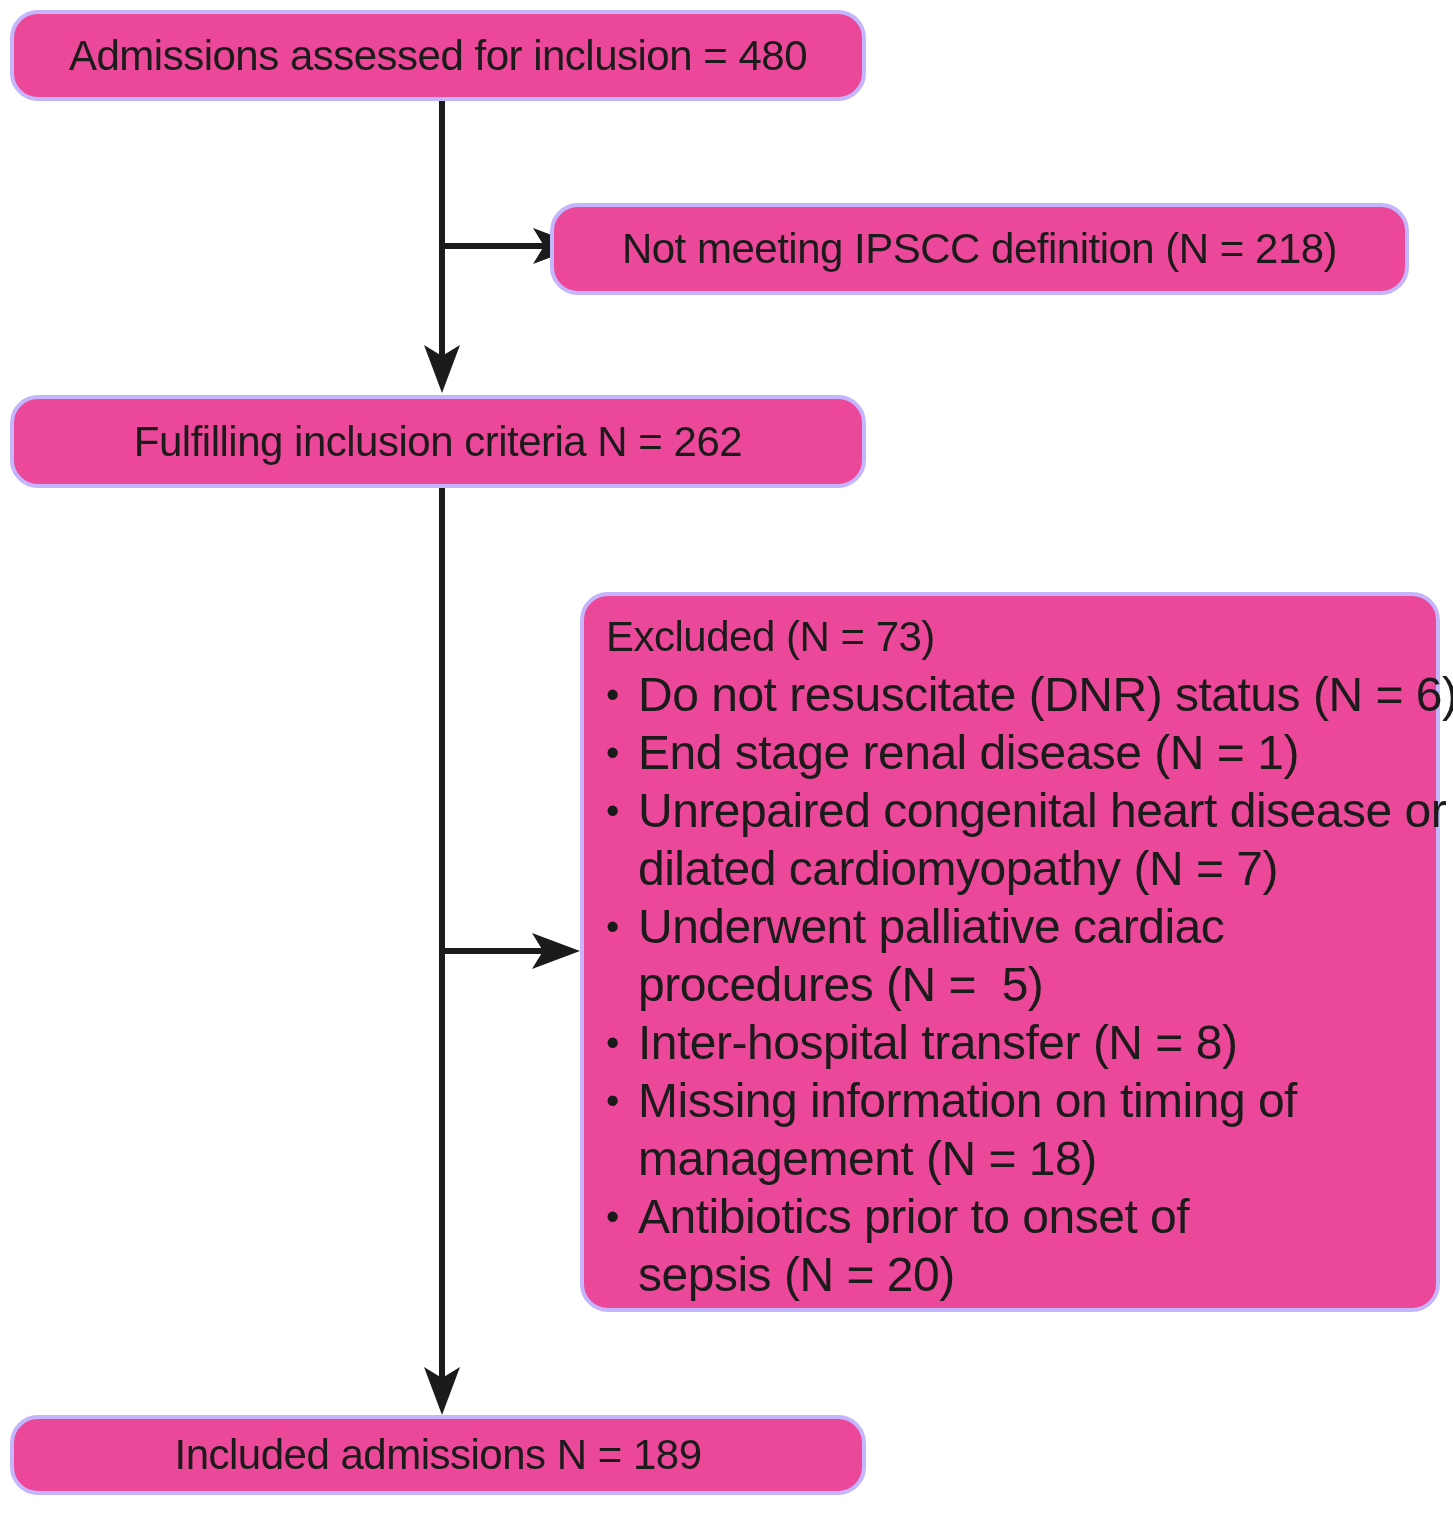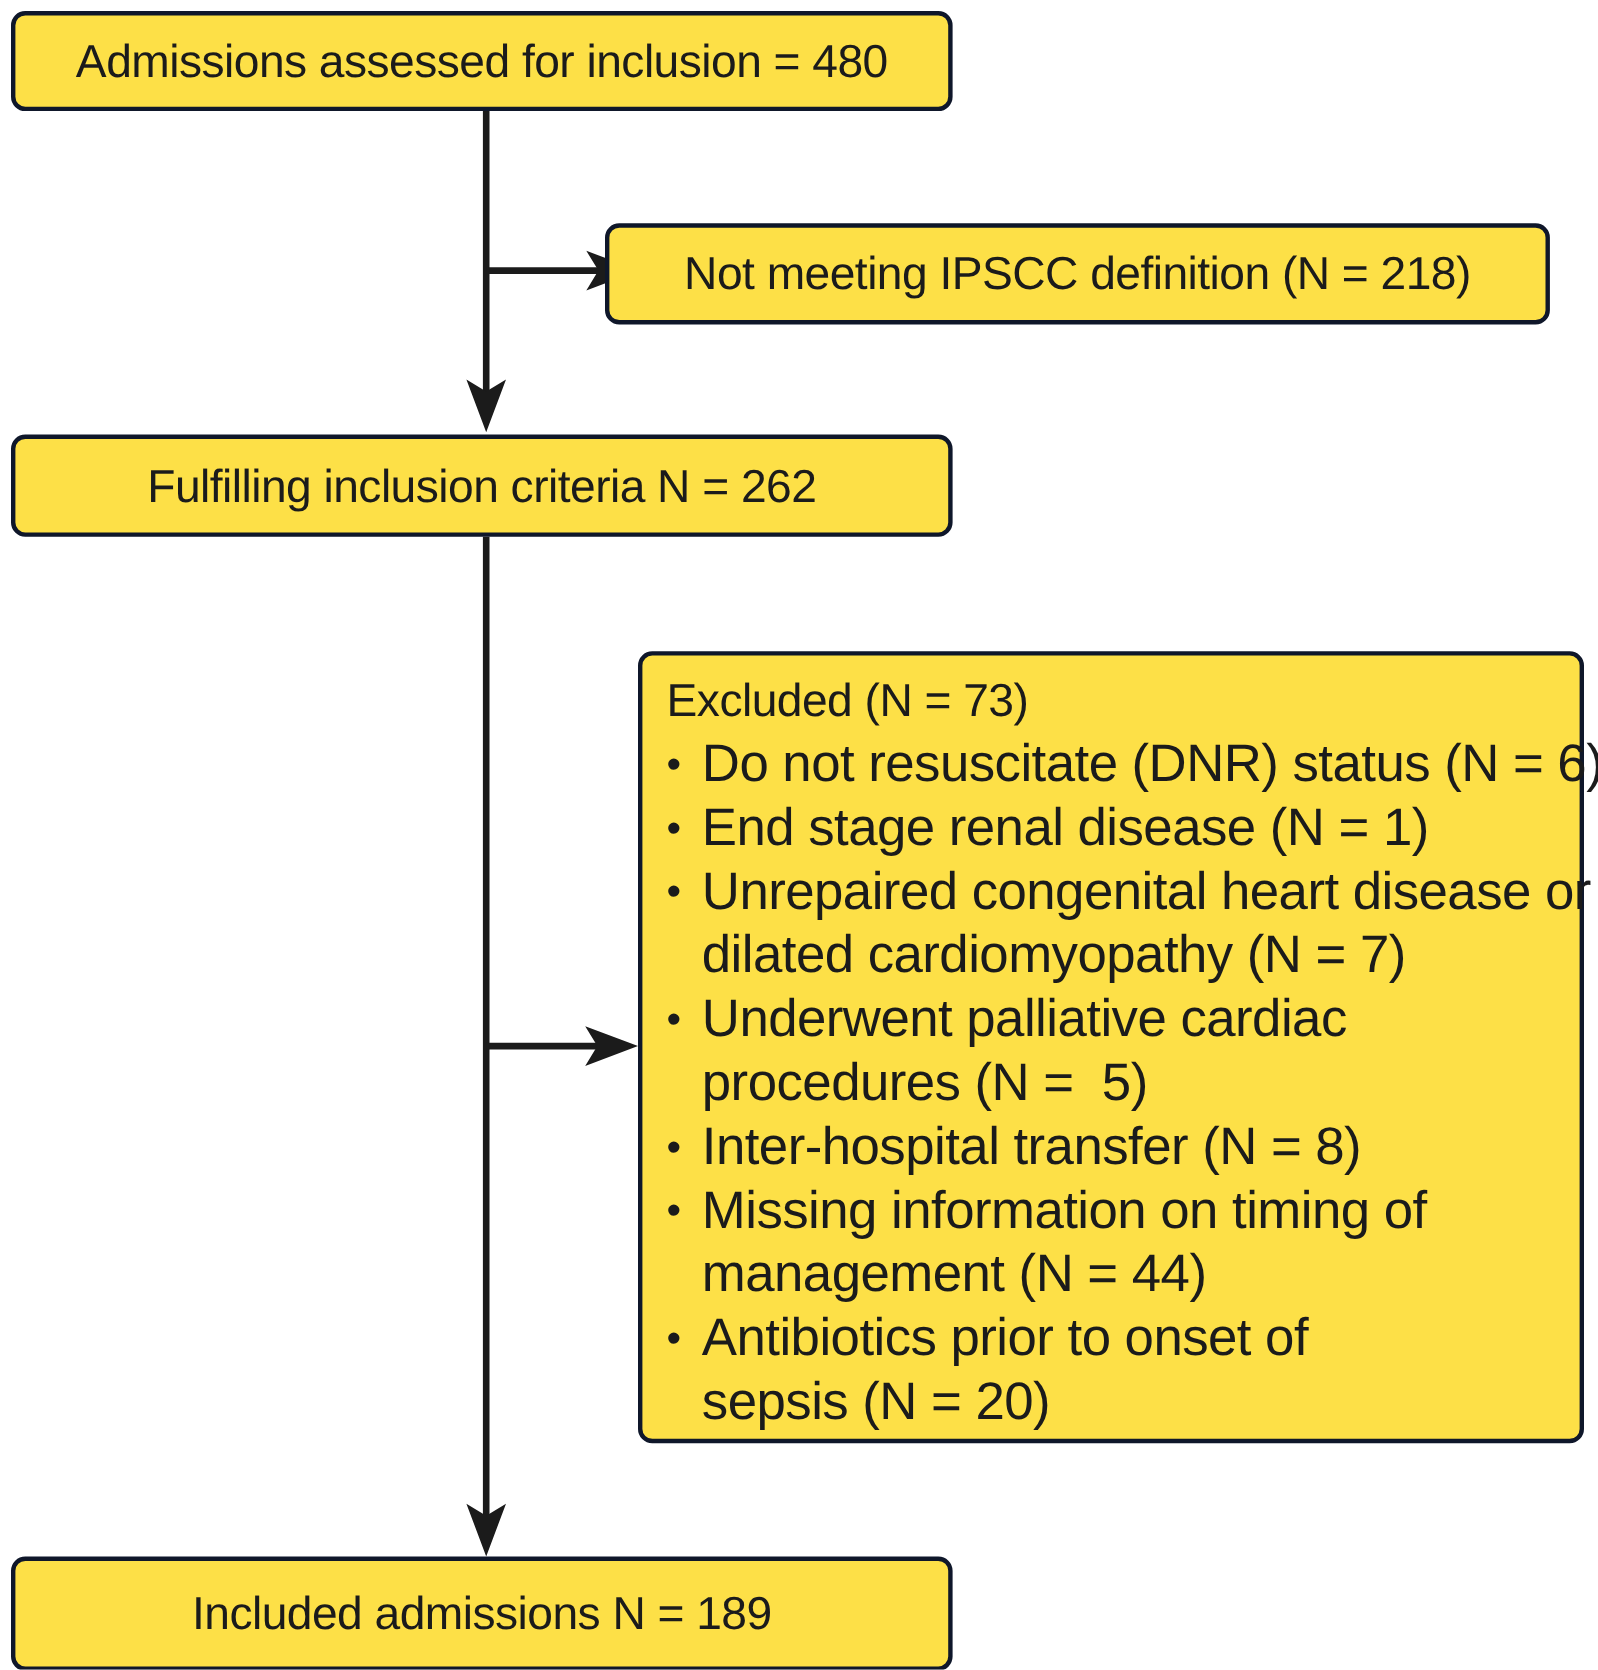--- a/index.html
+++ b/index.html
@@ -18,39 +18,39 @@
   }
   .connectors {
     position: absolute;
     left: 0; top: 0;
     width: 1453px; height: 1518px;
     z-index: 1;
   }
   .box {
     position: absolute;
     box-sizing: border-box;
-    border: 4px solid #0f172a;
-    border-radius: 13px;
-    background: #fde047;
+    border: 4px solid #c4b5fd;
+    border-radius: 28px;
+    background: #ec4899;
     z-index: 2;
   }
   .label-box {
     display: flex;
     align-items: center;
     justify-content: center;
     font-size: 42px;
     letter-spacing: -0.5px;
     white-space: nowrap;
   }
   .box-assessed   { left: 10px;  top: 10px;   width: 856px; height: 91px; }
   .box-notmeeting { left: 550px; top: 203px;  width: 859px; height: 92px; }
   .box-fulfilling { left: 10px;  top: 395px;  width: 856px; height: 93px; }
   .box-excluded   { left: 580px; top: 592px;  width: 860px; height: 720px;
                     padding: 12px 14px 0 22px; }
-  .box-included   { left: 10px;  top: 1415px; width: 856px; height: 104px; }
+  .box-included   { left: 10px;  top: 1415px; width: 856px; height: 80px; }
 
   .exc-header {
     font-size: 42px;
     letter-spacing: -0.5px;
     line-height: 58px;
     white-space: pre;
   }
   .exc-item {
     display: flex;
     align-items: flex-start;
@@ -126,21 +126,21 @@
     </div>
 
     <div class="exc-item">
       <span class="exc-bullet">•</span>
       <span class="exc-text">Inter-hospital transfer (N = 8)</span>
     </div>
 
     <div class="exc-item">
       <span class="exc-bullet">•</span>
       <span class="exc-text">Missing information on timing of
-management (N = 44)</span>
+management (N = 18)</span>
     </div>
 
     <div class="exc-item">
       <span class="exc-bullet">•</span>
       <span class="exc-text">Antibiotics prior to onset of
 sepsis (N = 20)</span>
     </div>
   </div>
 
   <div class="box label-box box-included">

